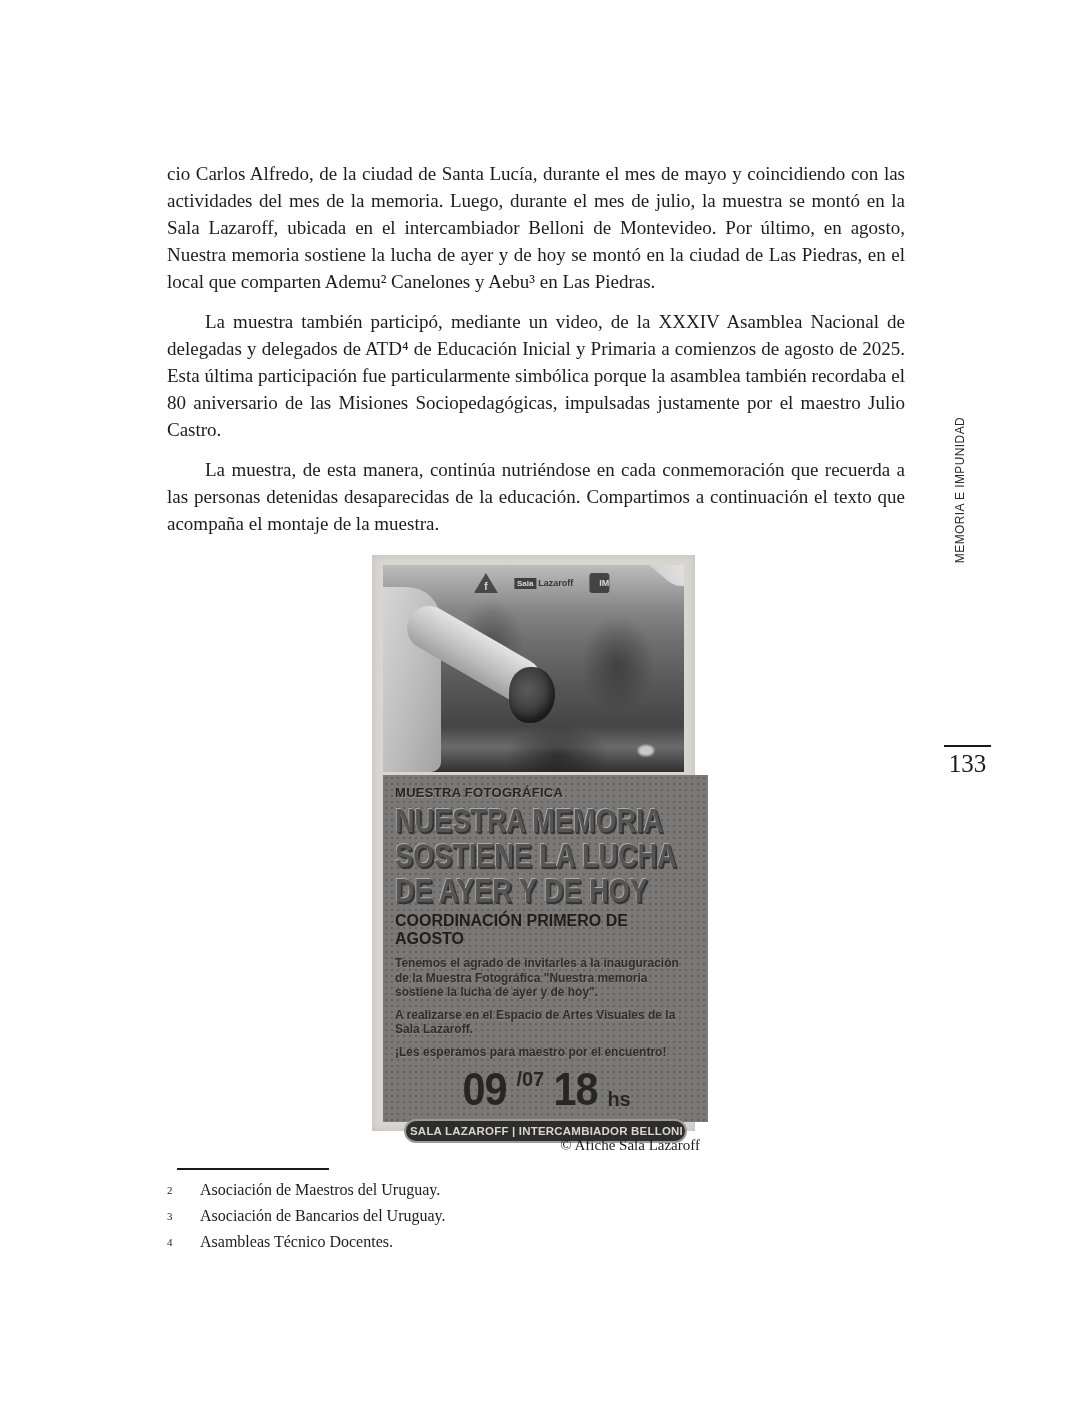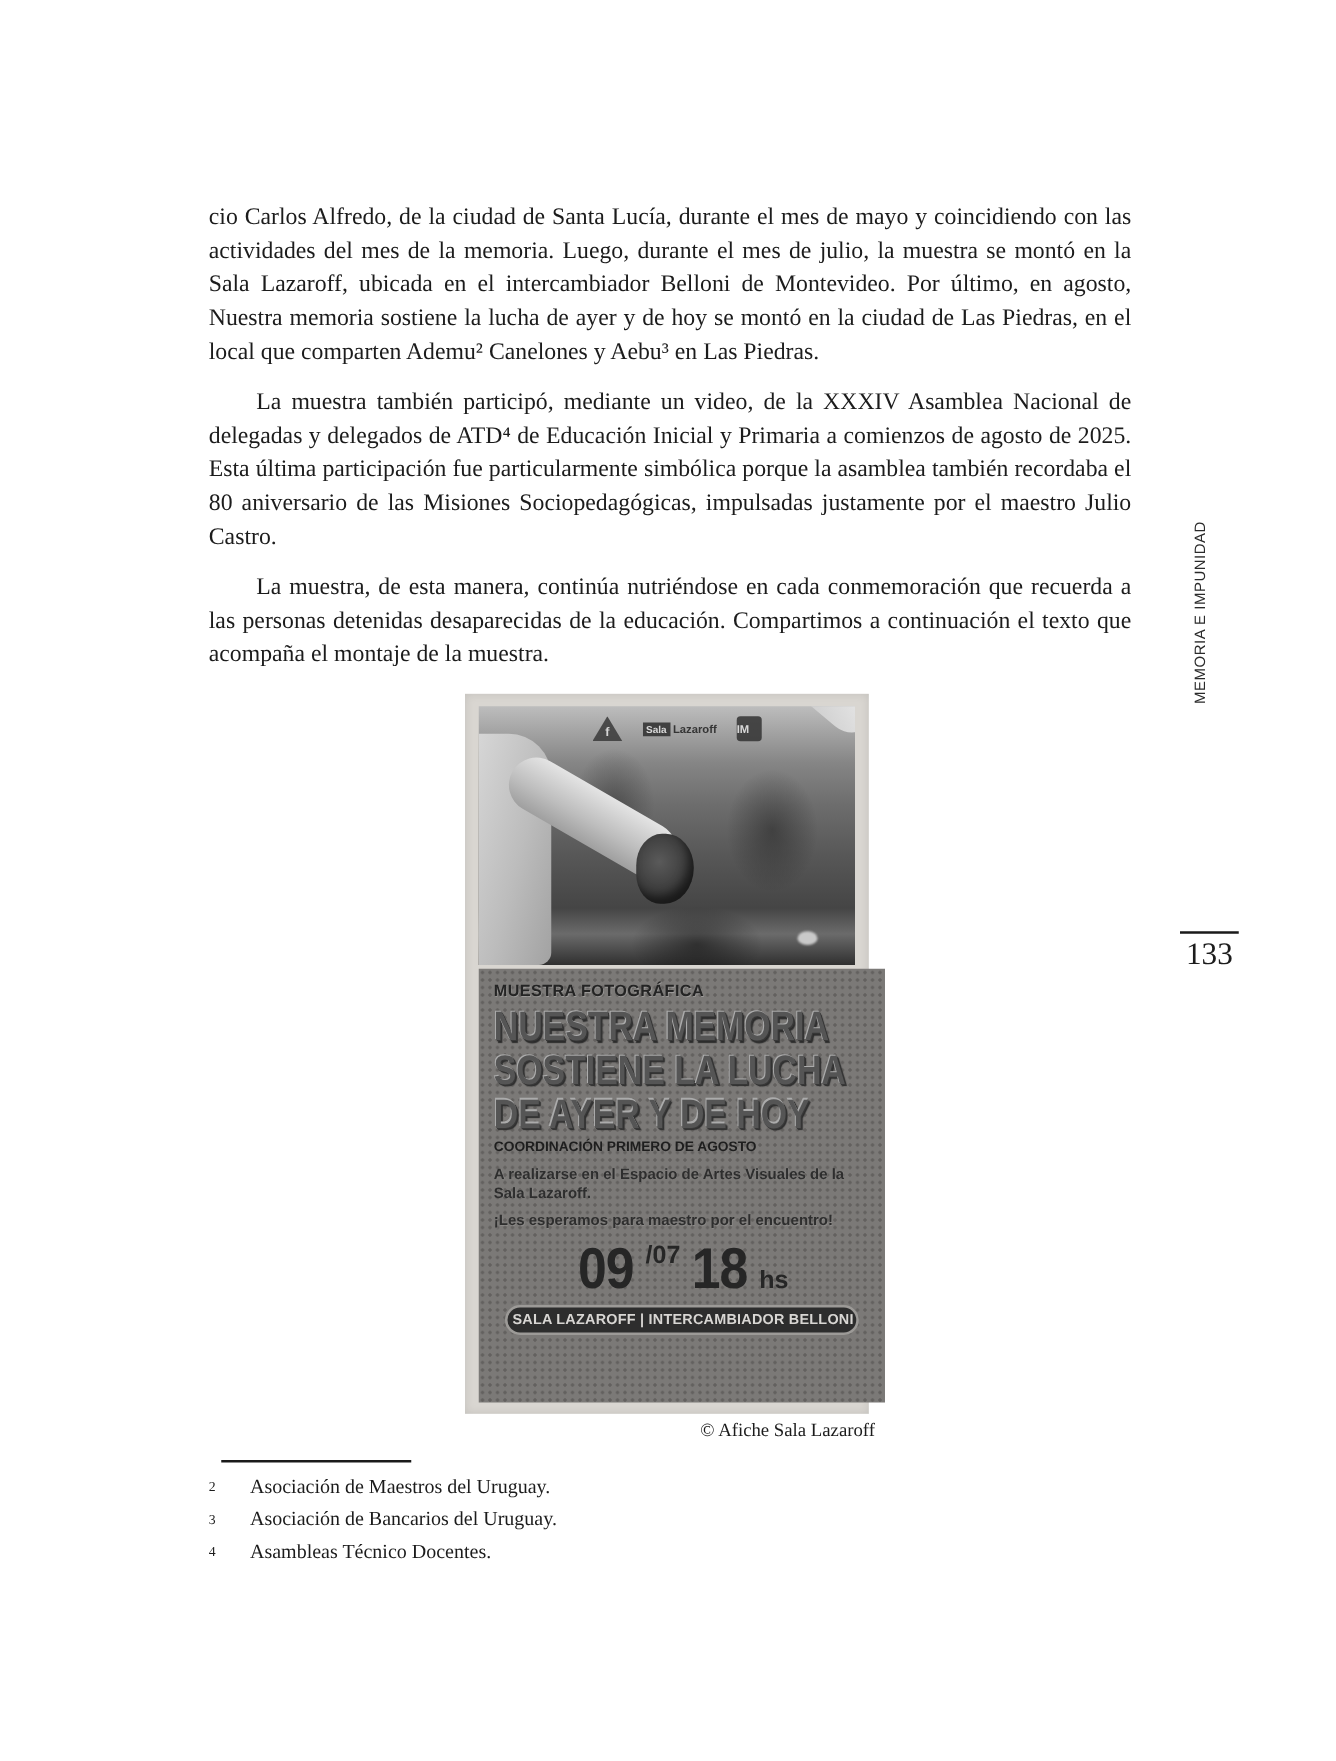--- a/index.html
+++ b/index.html
@@ -26,21 +26,21 @@
             display:flex;gap:16px;align-items:center;opacity:0.85;
             font-family:"Liberation Sans",sans-serif;z-index:2;}
   .logo-f{width:24px;height:20px;background:#3a3a3a;
           clip-path:polygon(50% 0,100% 100%,0 100%);
           display:flex;align-items:flex-end;justify-content:center;
           color:#e0e0e0;font-size:10px;font-weight:bold;line-height:12px;}
   .logo-sala{display:flex;align-items:center;gap:2px;}
   .logo-sala .tag{background:#2e2e2e;color:#e0e0e0;font-size:8px;font-weight:bold;padding:1px 3px;}
   .logo-sala .name{color:#222;font-size:9px;font-weight:bold;}
   .logo-im{width:20px;height:20px;background:#333;color:#e0e0e0;border-radius:3px;
-           display:flex;align-items:center;justify-content:flex-start;font-size:9px;font-weight:bold;}
+           display:flex;align-items:center;justify-content:flex-end;font-size:9px;font-weight:bold;}
   .person-left{position:absolute;left:0;top:22px;width:58px;height:185px;
                background:linear-gradient(105deg,#d6d6d6 0%,#bcbcbc 55%,#a2a2a2 100%);
                border-radius:0 34px 10px 0;}
   .arm-left{position:absolute;left:26px;top:34px;width:148px;height:44px;border-radius:26px;
             background:linear-gradient(180deg,#e4e4e4,#bdbdbd 60%,#9f9f9f);
             transform:rotate(30deg);transform-origin:8px 50%;}
   .arm-right{position:absolute;right:-16px;top:-14px;width:190px;height:42px;border-radius:24px;
              background:linear-gradient(200deg,#f0f0f0,#cfcfcf 55%,#b5b5b5);
              transform:rotate(40deg);transform-origin:calc(100% - 10px) 50%;}
   .hands{position:absolute;left:126px;top:102px;width:46px;height:56px;
@@ -55,21 +55,21 @@
                 background-color:#7b7977;
                 background-image:radial-gradient(circle,#63615f 1.1px,rgba(0,0,0,0) 1.6px);
                 background-size:6px 6px;}
   .kicker{font-size:13px;font-weight:bold;color:#242424;letter-spacing:0.3px;
           text-shadow:0.5px 0.5px 0 rgba(255,255,255,0.25);}
   .poster-title{margin:3px 0 4px 0;}
   .title-line{display:block;font-size:33px;line-height:35px;font-weight:bold;
               color:#555;white-space:nowrap;transform:scaleX(0.82);
               transform-origin:left center;letter-spacing:0;
               text-shadow:-1px -1px 0 #ababab,1px 1px 0 #383838,2px 2px 1px #2c2c2c;}
-  .subtitle{font-size:11px;font-weight:bold;color:#1e1e1e;margin:2px 0 8px 0;}
+  .subtitle{font-size:16px;font-weight:bold;color:#1e1e1e;margin:2px 0 8px 0;}
   .poster-p{font-size:12px;line-height:14.5px;font-weight:bold;color:#2e2e2e;
             margin:0 0 8px 0;text-shadow:0.5px 0.5px 0 rgba(255,255,255,0.12);}
   .date-row{display:flex;justify-content:center;align-items:flex-start;gap:7px;
             margin:10px 0 10px 0;color:#262626;}
   .date-big{font-size:46px;line-height:40px;font-weight:bold;letter-spacing:-1px;
             transform:scaleX(0.9);}
   .date-small-top{font-size:20px;font-weight:bold;line-height:20px;margin-top:0;}
   .date-small-bottom{font-size:20px;font-weight:bold;line-height:20px;margin-top:20px;}
   .venue-pill{margin:0 auto;width:283px;box-sizing:border-box;border:2px solid #9c9a97;
               background:#2d2d2d;border-radius:13px;padding:4px 4px;text-align:center;
@@ -128,20 +128,21 @@
     </div>
 
     <div class="poster-block">
       <div class="kicker">MUESTRA FOTOGRÁFICA</div>
       <div class="poster-title">
         <span class="title-line">NUESTRA MEMORIA</span>
         <span class="title-line">SOSTIENE LA LUCHA</span>
         <span class="title-line">DE AYER Y DE HOY</span>
       </div>
       <div class="subtitle">COORDINACIÓN PRIMERO DE AGOSTO</div>
+      <p class="poster-p">Tenemos el agrado de invitarles a la inauguración de la Muestra Fotográfica "Nuestra memoria sostiene la lucha de ayer y de hoy".</p>
       <p class="poster-p">A realizarse en el Espacio de Artes Visuales de la Sala Lazaroff.</p>
       <p class="poster-p">¡Les esperamos para maestro por el encuentro!</p>
       <div class="date-row">
         <span class="date-big">09</span>
         <span class="date-small-top">/07</span>
         <span class="date-big">18</span>
         <span class="date-small-bottom">hs</span>
       </div>
       <div class="venue-pill">SALA LAZAROFF | INTERCAMBIADOR BELLONI PISO 1</div>
     </div>

